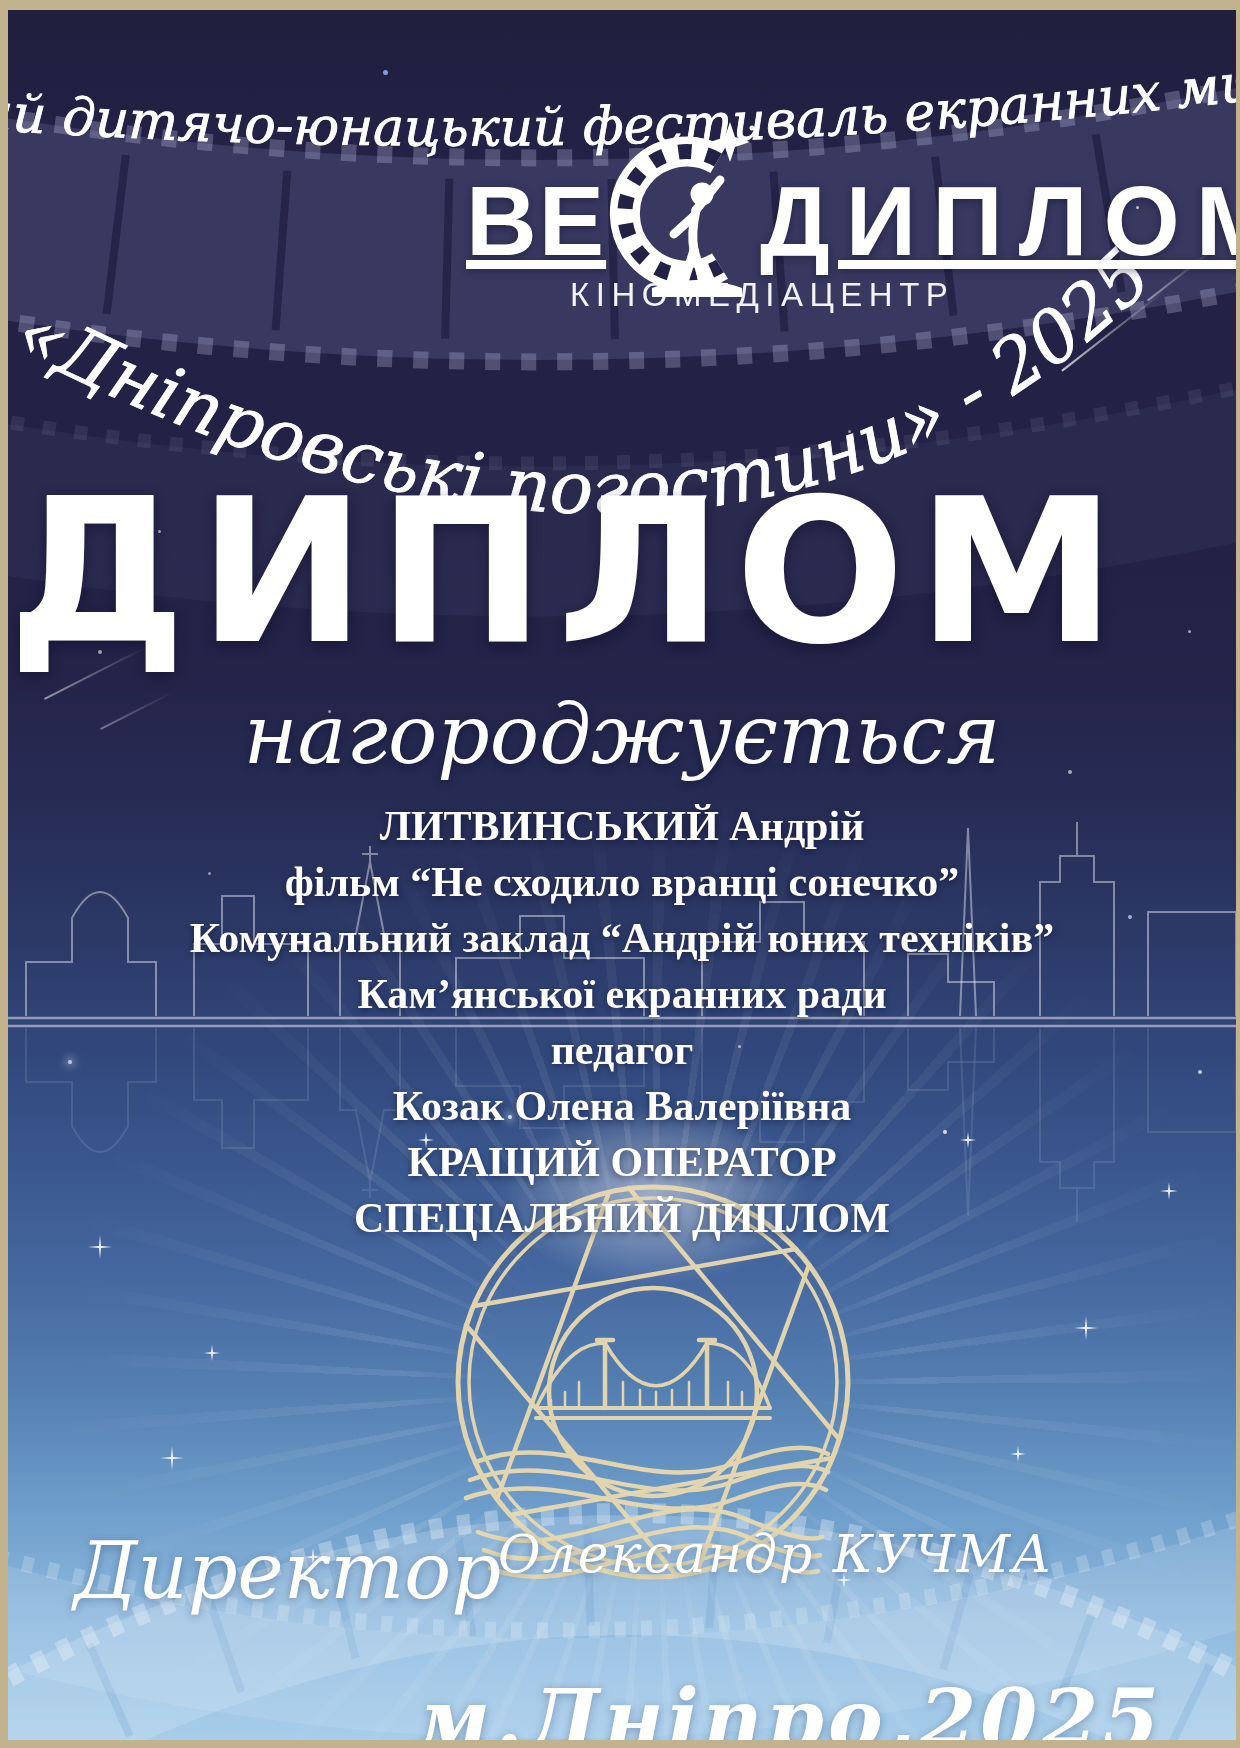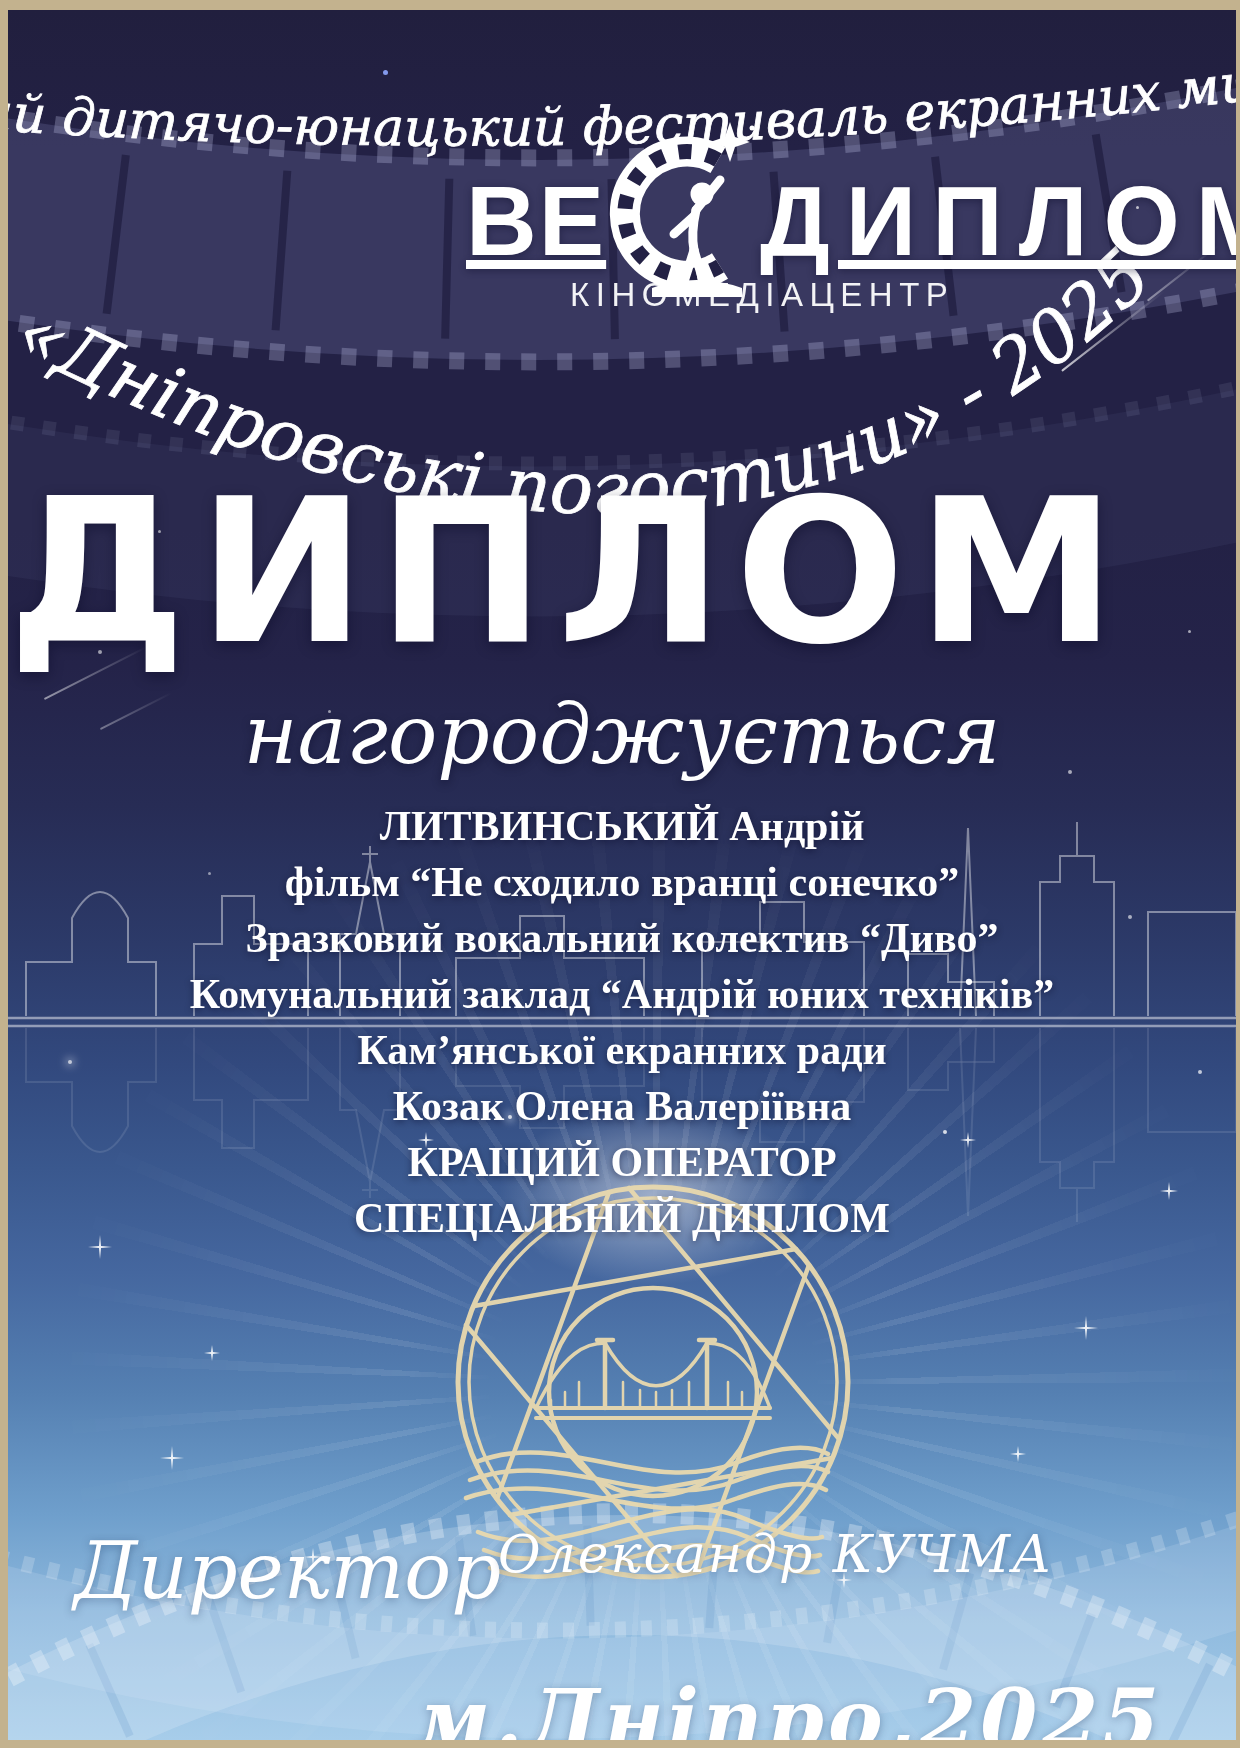--- a/index.html
+++ b/index.html
@@ -188,23 +188,23 @@
     </svg>
     <span class="brand-word" style="left:752px;top:162px;letter-spacing:16px">ДИПЛОМ</span>
     <span class="brand-sub" style="left:562px;top:266px">КІНОМЕДІАЦЕНТР</span>
 
     <div class="diploma-title">ДИПЛОМ</div>
     <div class="awarded">нагороджується</div>
 
     <div class="body-lines">
       <div>ЛИТВИНСЬКИЙ Андрій</div>
       <div>фільм “Не сходило вранці сонечко”</div>
-      <div>Зразковий вокальний колектив “Диво”</div>
       <div>Комунальний заклад “Андрій юних техніків”</div>
       <div>Кам’янської екранних ради</div>
+      <div>педагог</div>
       <div>Козак Олена Валеріївна</div>
       <div>КРАЩИЙ ОПЕРАТОР</div>
       <div>СПЕЦІАЛЬНИЙ ДИПЛОМ</div>
     </div>
 
     <span class="sig sig-role">Директор</span>
     <span class="sig sig-name">Олександр КУЧМА</span>
 
     <div class="place-year">м.Дніпро,2025</div>
 

